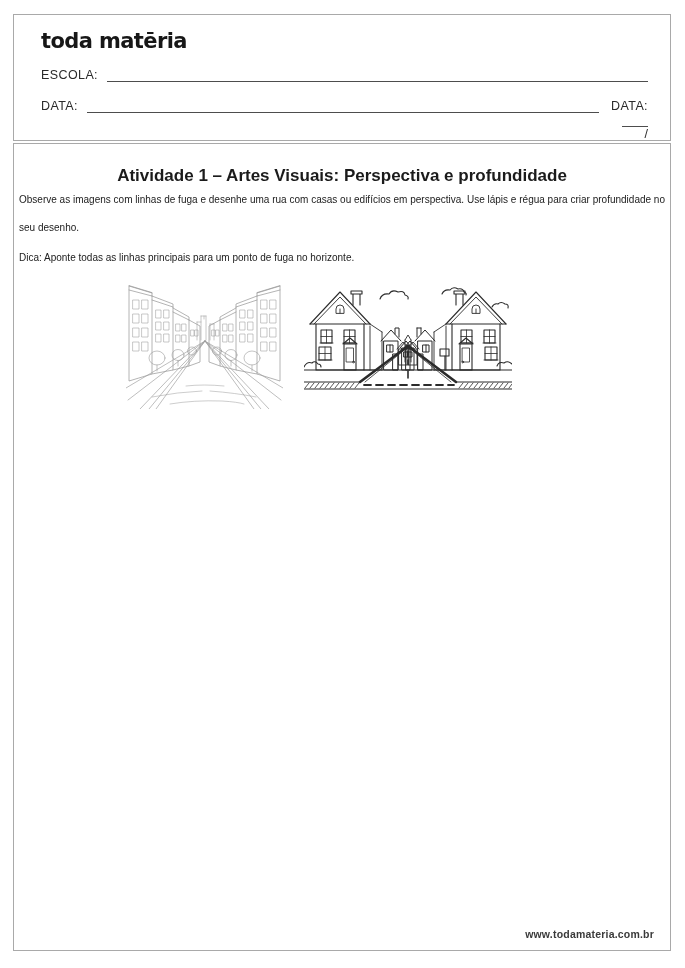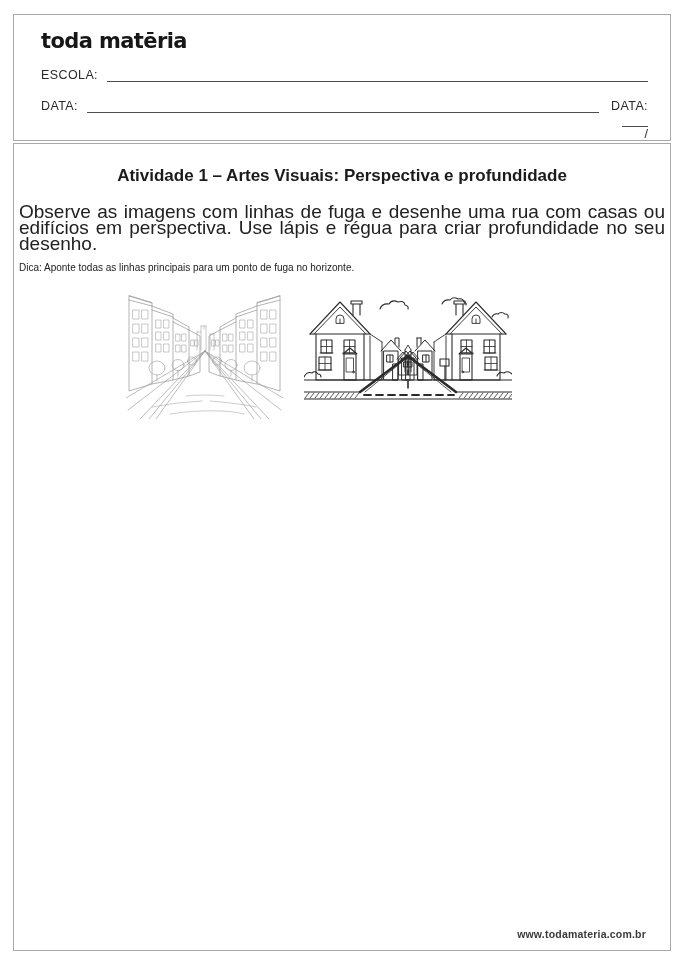--- a/index.html
+++ b/index.html
@@ -16,28 +16,28 @@
   .row-school { margin-top:15px; }
   .row-name { margin-top:17px; }
   .field-label { font-size:12.5px; color:#2a2a2a; letter-spacing:0.4px; white-space:nowrap; }
   .write-line { flex:1; border-bottom:1.4px solid #4d4d4d; height:14px; margin-left:9px; }
   .name-line { margin-right:12px; }
   .date-group { display:flex; align-items:flex-end; white-space:nowrap;flex-direction:column; }
   .date-seg { width:26px; border-bottom:1.4px solid #4d4d4d; height:14px; margin-left:6px; }
   .date-slash { font-size:12.5px; color:#2a2a2a; margin-left:5px; }
 
   .activity-title { text-align:center; font-size:17px; font-weight:700; color:#1b1b1b; line-height:20px; }
-  .instructions { margin-top:18px; font-size:19px; line-height:16px; text-align:justify; color:#212121; }
+  .instructions { font-size:10px; line-height:28px; text-align:justify; color:#212121; }
   .tip { margin-top:2px; font-size:10px; line-height:28px; color:#212121; }
 
   .images-row { display:flex; align-items:flex-start; margin-top:6px; margin-left:107px; }
   .img-sketch { width:157px; height:131px; }
   .img-houses { width:208px; height:113px; margin-left:21px; margin-top:5px; }
 
-  .footer-url { position:absolute; right:24px; bottom:10px; font-size:10.5px; font-weight:700; color:#3a3a3a; letter-spacing:0.2px; }
+  .footer-url { position:absolute; right:16px; bottom:10px; font-size:10.5px; font-weight:700; color:#3a3a3a; letter-spacing:0.2px; }
 </style>
 </head>
 <body>
 
 <div class="page">
 
   <div class="card header-card">
     <div class="logo">toda matēria</div>
 
     <div class="field-row row-school">

